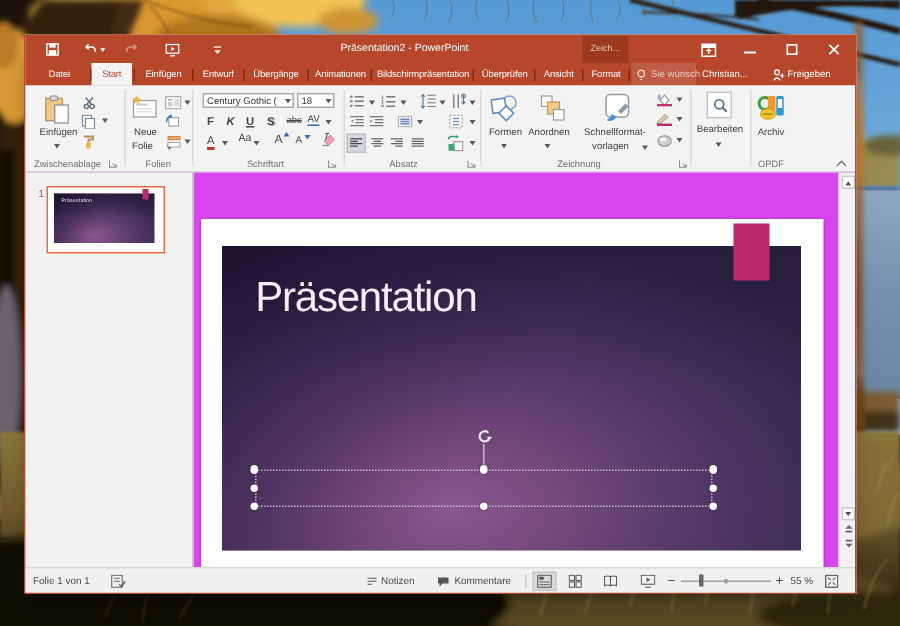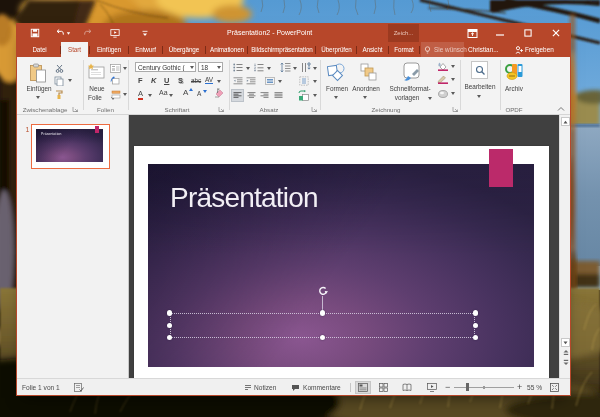--- a/index.html
+++ b/index.html
@@ -41,21 +41,21 @@
   .dd { position:absolute; width:0; height:0; border-left:2.5px solid transparent; border-right:2.5px solid transparent; border-top:3px solid #5a5a5a; }
   .combo { position:absolute; height:10.5px; background:#fff; border:1px solid #ababab;
            font-size:6.4px; color:#333; line-height:9px; padding-left:2px; white-space:nowrap; overflow:hidden; }
   .combo .ca { position:absolute; right:1px; top:3.5px; width:0; height:0;
                border-left:2.5px solid transparent; border-right:2.5px solid transparent; border-top:3px solid #5a5a5a; }
   .fmtbtn { position:absolute; font-size:7.5px; color:#444; }
   .icon { position:absolute; }
   .selbox { position:absolute; background:#d5d9de; border:1px solid #bcc2c9; }
 
   
-  .content { position:absolute; left:0; top:90.5px; width:100%; height:263px; background:#404040; }
+  .content { position:absolute; left:0; top:90.5px; width:100%; height:263px; background:#d946ef; }
   .panel { position:absolute; left:0; top:0; width:112px; height:100%; background:#f2f2f2; border-right:1px solid #c9c9c9; }
   .thumb-num { position:absolute; left:8.5px; top:11px; font-size:7px; color:#b95231; }
   .thumb-sel { position:absolute; left:14px; top:9.5px; width:78.5px; height:44.5px; border:1.8px solid #ed6b40; background:#fff; }
   .thumb-slide { position:absolute; left:0.8px; top:0.6px; width:73.9px; height:39.7px; background:#fff; overflow:hidden; }
   .thumb-purple { position:absolute; left:3.5px; top:3.3px; width:66.8px; height:32.8px;
      background:
        linear-gradient(180deg, rgba(14,9,34,0.22), rgba(14,9,34,0) 45%),
        linear-gradient(125deg, rgba(10,6,28,0.42), rgba(10,6,28,0) 50%),
        radial-gradient(ellipse 80% 90% at 40% 86%, #8a5690 0%, #784b7e 20%, #5e3e6f 42%, #493360 64%, #382a51 84%, #2e2446 100%); }
   .thumb-pink { position:absolute; left:61.8px; top:0; width:4.4px; height:7px; background:#c02669; }

